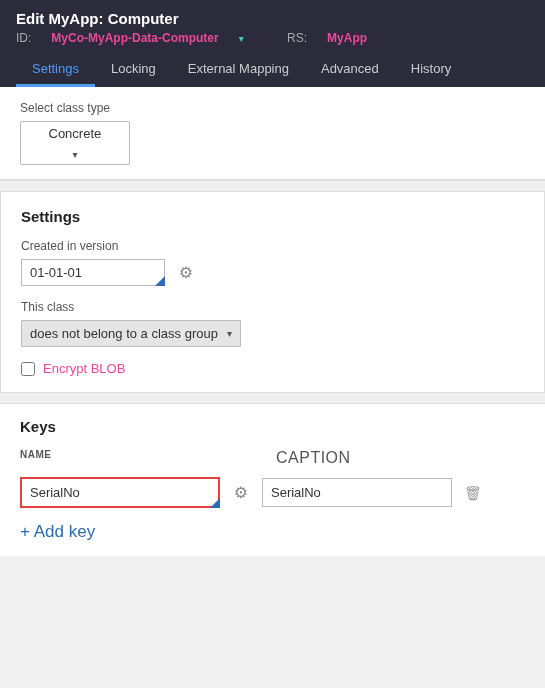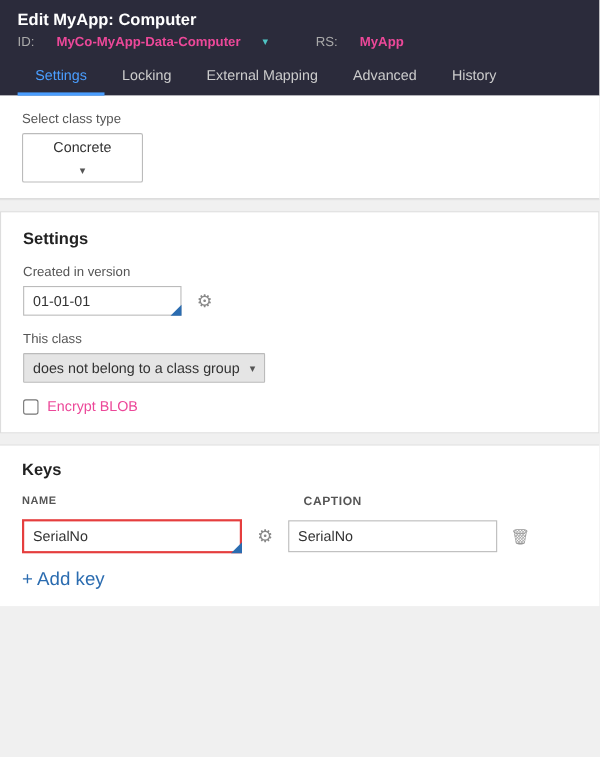--- a/index.html
+++ b/index.html
@@ -226,22 +226,22 @@
       margin-top: 12px;
     }
     .col-name-header {
       font-size: 10px;
       font-weight: bold;
       color: #555;
       letter-spacing: 0.5px;
       width: 220px;
     }
     .col-caption-header {
-      font-size: 11px;
-      font-weight: bold;
+      font-size: 16px;
+      font-weight: normal;
       color: #555;
       letter-spacing: 0.5px;
       margin-left: 36px;
     }
 
     .key-row {
       display: flex;
       align-items: center;
       gap: 8px;
       margin-bottom: 8px;

